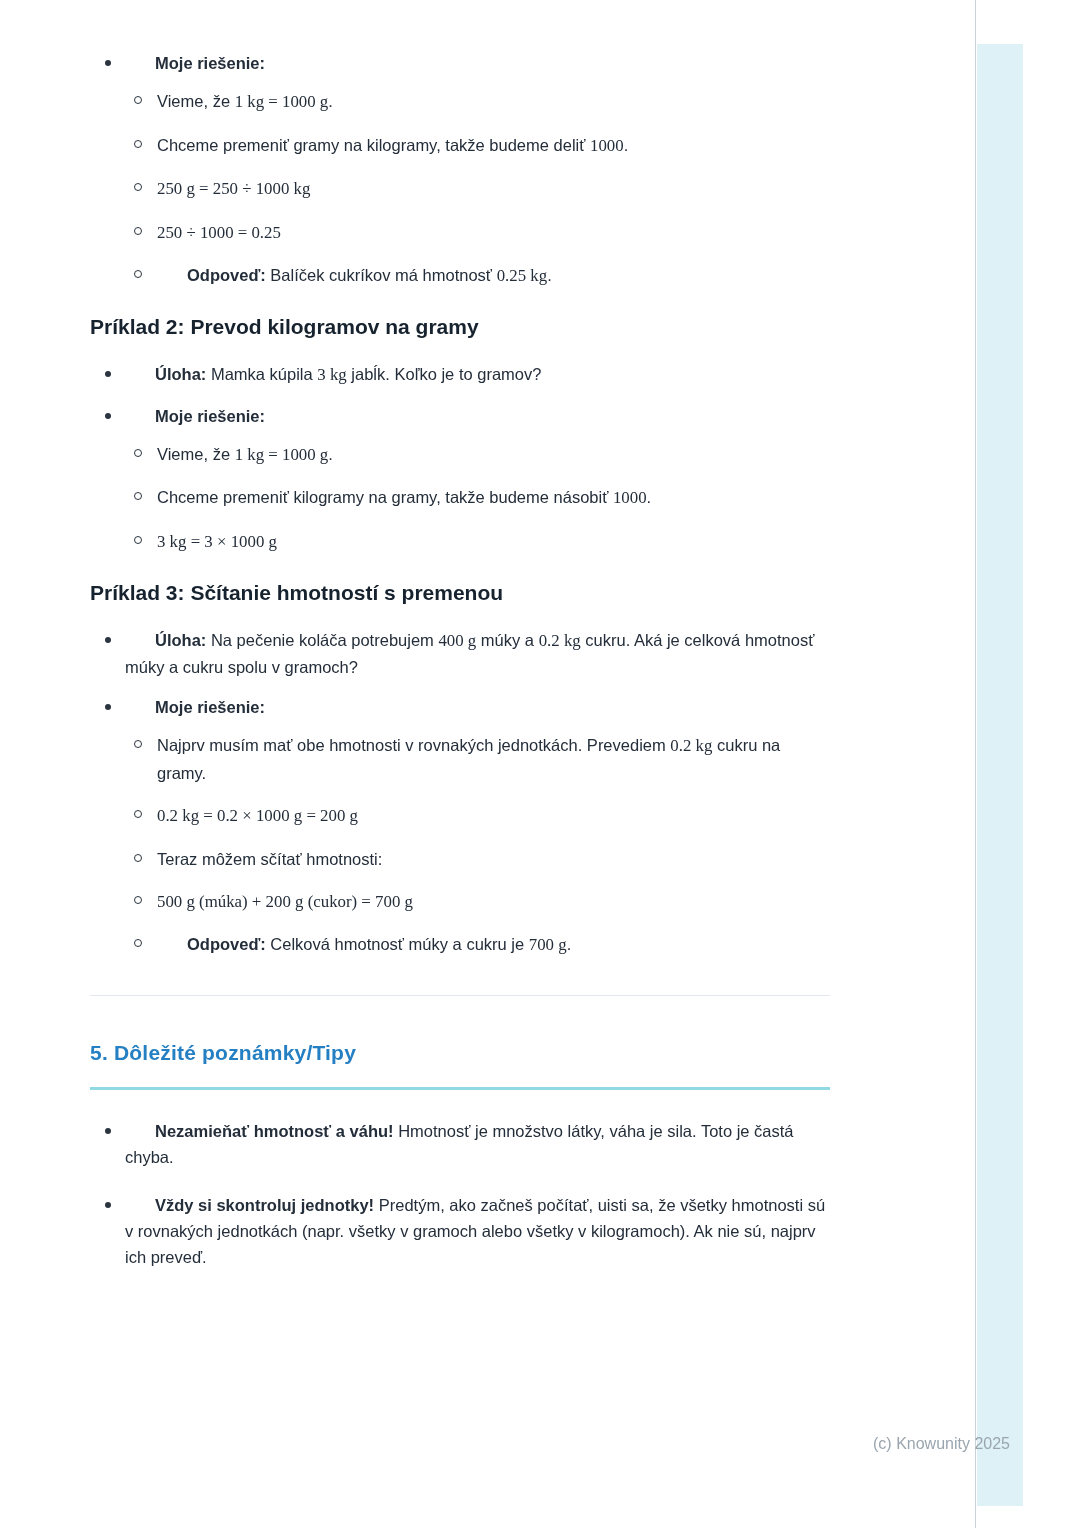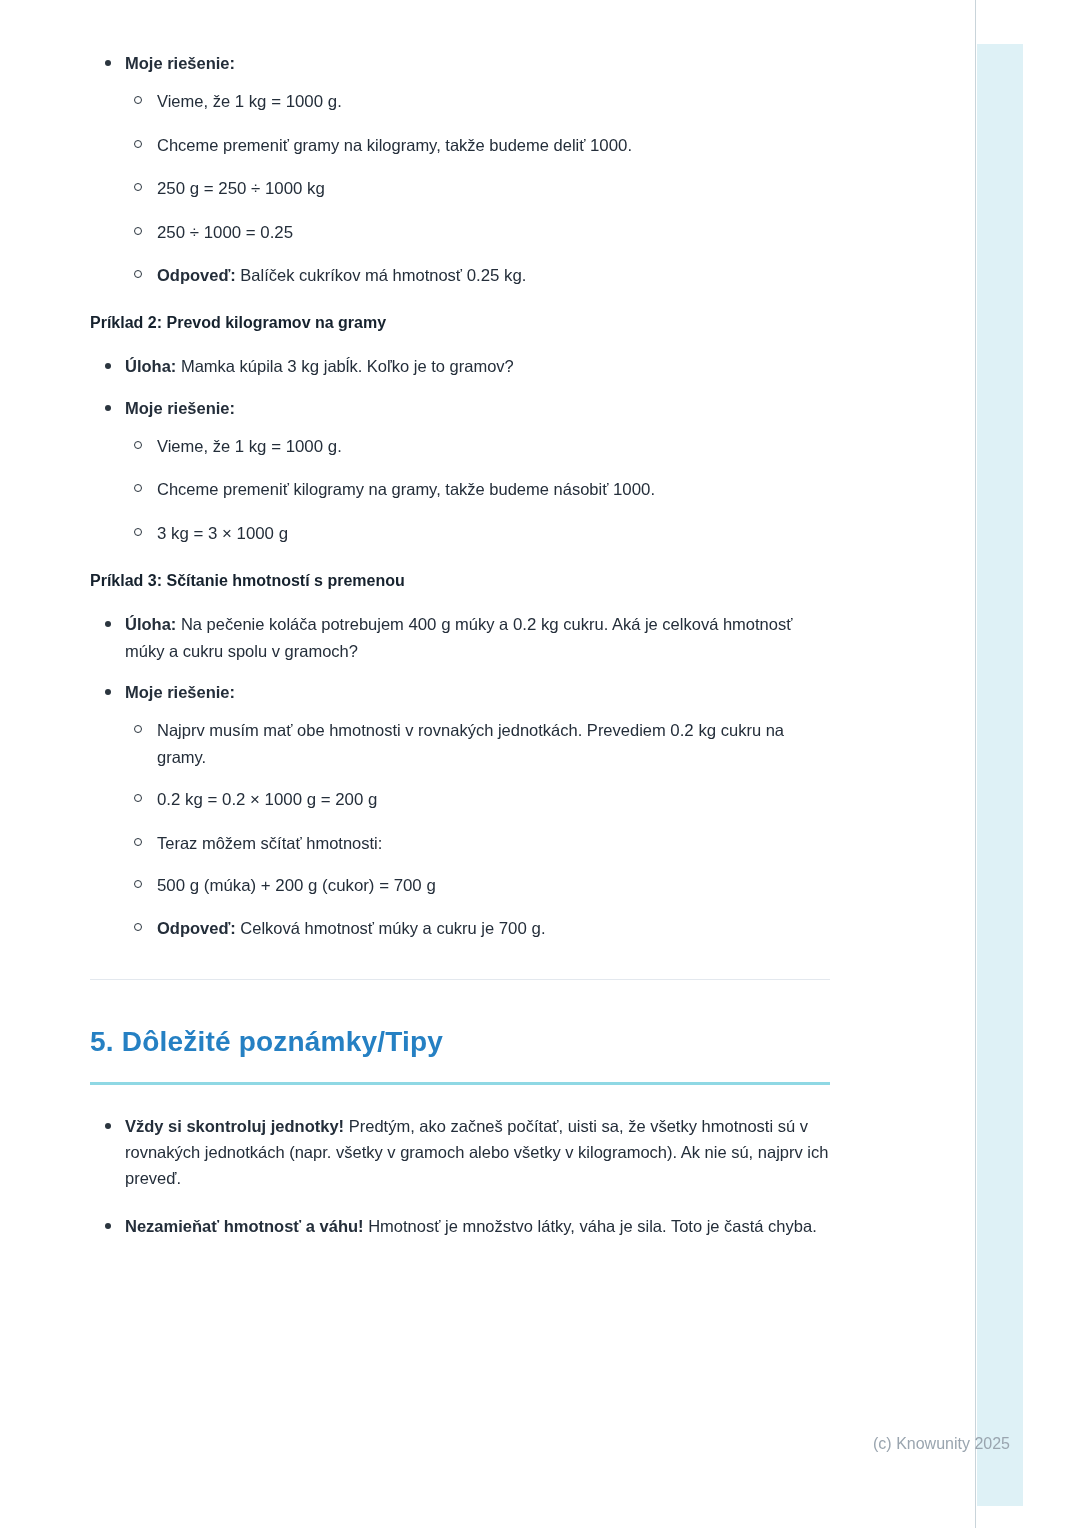--- a/index.html
+++ b/index.html
@@ -9,39 +9,39 @@
     font-family: "Liberation Sans", sans-serif;
     font-size: 16.5px;
     line-height: 1.58;
     color: #242e3a;
     position: relative;
     overflow: hidden;
   }
   .side-line { position: absolute; left: 975px; top: 0; width: 1px; height: 100%; background: #c9d4da; }
   .side-strip { position: absolute; left: 977px; top: 44px; bottom: 22px; width: 46px; background: var(--sidebar_strip, #def1f6); }
   .content { padding: 50px 250px 0 90px; }
-  .b, .seg-b { font-weight: 700; }
-  .seg-math { font-family: Liberation Sans, sans-serif; font-size: 1.02em; }
+  .b, .seg-b { font-weight: 700; margin-left: 30px; }
+  .seg-math { font-family: Liberation Serif, serif; font-size: 1.02em; }
   ul { list-style: none; }
   .l1 > li { position: relative; padding-left: 35px; margin-bottom: 14px; }
   .l1 > li::before {
     content: ""; position: absolute; left: 15px; top: 10px;
     width: 6px; height: 6px; border-radius: 50%; background: #2b353f;
   }
   .l2 { margin-top: 12px; }
   .l2 > li { position: relative; padding-left: 32px; margin-bottom: 16px; }
   .l2 > li::before {
     content: ""; position: absolute; left: 9px; top: 8px;
     width: 6px; height: 6px; border-radius: 50%;
     border: 1.5px solid #2b353f; background: transparent;
   }
-  .ex-heading { font-size: 16px; font-weight: 700; color: #16222e; margin: 20px 0 18px; }
+  .ex-heading { font-size: 21px; font-weight: 700; color: #16222e; margin: 20px 0 18px; }
   .divider { height: 1px; background: #e3e8ee; margin-top: 36px; }
   .notes-heading {
-    font-size: 28px; font-weight: 800; letter-spacing: 0.2px;
+    font-size: 21px; font-weight: 800; letter-spacing: 0.2px;
     color: var(--heading_blue, #2580c3); margin-top: 40px;
   }
   .heading-underline { height: 3px; background: var(--underline_teal, #8fd8e4); margin: 18px 0 28px; }
   .notes > li { margin-bottom: 22px; }
   .footer { position: absolute; right: 70px; bottom: 72px; font-size: 16px; color: #9aa5af; z-index: 2; }
 </style>
 </head>
 <body>
 
 <div class="side-line"></div>
@@ -91,19 +91,19 @@
       </ul>
     </li>
   </ul>
 
   <div class="divider"></div>
 
   <h2 class="notes-heading">5. Dôležité poznámky/Tipy</h2>
   <div class="heading-underline"></div>
 
   <ul class="l1 notes">
+    <li><span><span class="seg-b">Nezamieňať hmotnosť a váhu!</span><span class="seg-text"> Hmotnosť je množstvo látky, váha je sila. Toto je častá chyba.</span></span></li>
     <li><span><span class="seg-b">Vždy si skontroluj jednotky!</span><span class="seg-text"> Predtým, ako začneš počítať, uisti sa, že všetky hmotnosti sú v rovnakých jednotkách (napr. všetky v gramoch alebo všetky v kilogramoch). Ak nie sú, najprv ich preveď.</span></span></li>
-    <li><span><span class="seg-b">Nezamieňať hmotnosť a váhu!</span><span class="seg-text"> Hmotnosť je množstvo látky, váha je sila. Toto je častá chyba.</span></span></li>
   </ul>
 
 </main>
 
 <div class="footer">(c) Knowunity 2025</div>
 
 </body></html>

